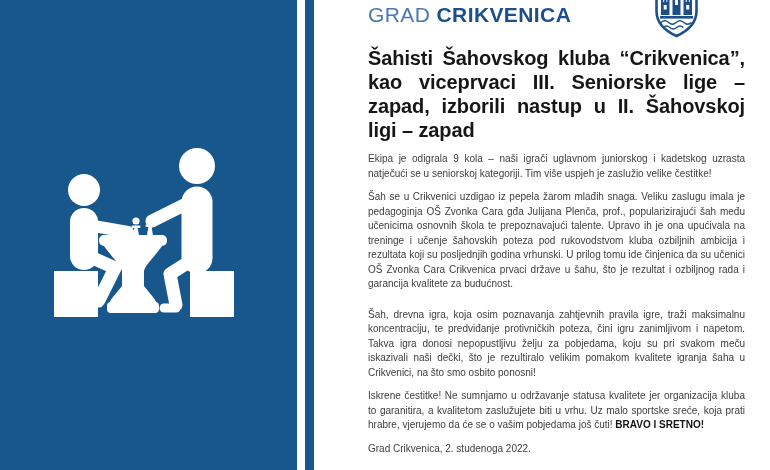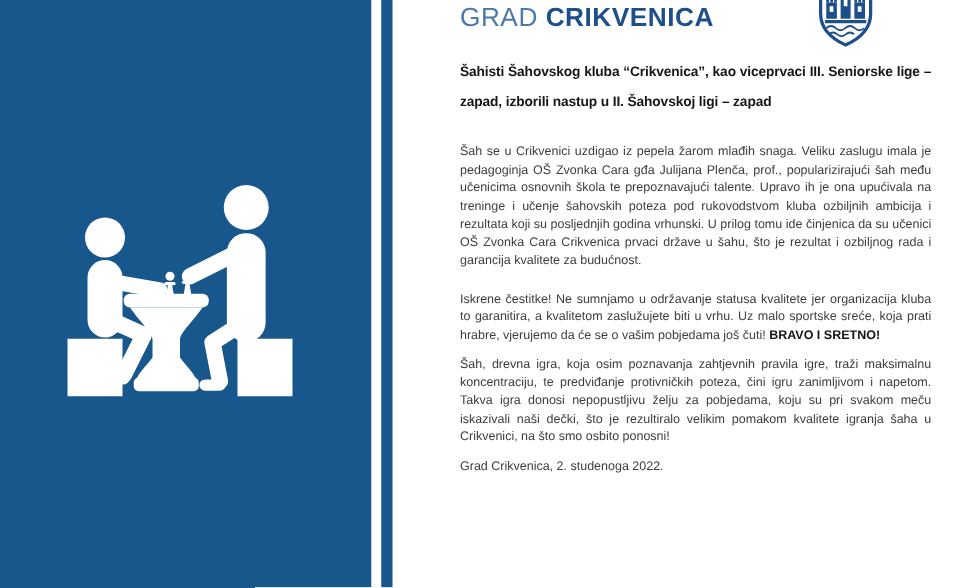--- a/index.html
+++ b/index.html
@@ -19,22 +19,22 @@
   .panel{position:absolute;left:0;top:0;width:297px;height:470px;background:var(--panel-blue);}
   .panel svg{position:absolute;left:0;top:0;}
   .stripe{position:absolute;left:305px;top:0;width:9px;height:470px;background:var(--panel-blue);}
   
   .content{position:absolute;left:368px;top:0;width:377px;}
   .brand{font-size:21px;letter-spacing:.4px;padding-top:2px;line-height:25px;white-space:nowrap;}
   .brand .g{color:var(--brand-blue-light);font-weight:400;}
   .brand .c{color:var(--brand-blue);font-weight:800;}
   .crest{position:absolute;left:653px;top:-14px;}
   .title{
-    font-size:11px;line-height:24px;font-weight:800;color:var(--title-color);
-    text-align:justify;letter-spacing:-.1px;margin:19px 0 21px 0;
+    font-size:20px;line-height:24px;font-weight:800;color:var(--title-color);
+    text-align:justify;letter-spacing:-.1px;margin:19px 0 10px 0;
   }
   .para{
     font-size:10px;line-height:14.5px;color:var(--body-color);
     text-align:justify;margin:0 0 9px 0;
   }
   .para.history{margin-bottom:16px;}
   .para.roster{margin-bottom:12px;}
   .para .bold{font-weight:700;color:#141414;}
   .dateline{font-size:10px;line-height:14px;color:var(--body-color);margin-top:5px;}
 </style>
@@ -113,30 +113,33 @@
   </svg>
 
   <main class="content">
     <div class="brand">
       <span class="g">GRAD</span>
       <span class="c">CRIKVENICA</span>
     </div>
 
     <h1 class="title">Šahisti Šahovskog kluba “Crikvenica”, kao viceprvaci III. Seniorske lige – zapad, izborili nastup u II. Šahovskoj ligi – zapad</h1>
 
+    <p class="para">
+      <span>Ekipa je odigrala 9 kola – naši igrači uglavnom juniorskog i kadetskog uzrasta natječući se u seniorskoj kategoriji. Tim više uspjeh je zaslužio velike čestitke!</span>
+    </p>
 
     <p class="para history">
       <span>Šah se u Crikvenici uzdigao iz pepela žarom mlađih snaga. Veliku zaslugu imala je pedagoginja OŠ Zvonka Cara gđa Julijana Plenča, prof., popularizirajući šah među učenicima osnovnih škola te prepoznavajući talente. Upravo ih je ona upućivala na treninge i učenje šahovskih poteza pod rukovodstvom kluba ozbiljnih ambicija i rezultata koji su posljednjih godina vrhunski. U prilog tomu ide činjenica da su učenici OŠ Zvonka Cara Crikvenica prvaci države u šahu, što je rezultat i ozbiljnog rada i garancija kvalitete za budućnost.</span>
     </p>
 
 
     <p class="para">
-      <span>Iskrene čestitke! Ne sumnjamo u održavanje statusa kvalitete jer organizacija kluba to garanitira, a kvalitetom zaslužujete biti u vrhu. Uz malo sportske sreće, koja prati hrabre, vjerujemo da će se o vašim pobjedama još čuti! </span><span class="bold">BRAVO I SRETNO!</span>
+      <span>Šah, drevna igra, koja osim poznavanja zahtjevnih pravila igre, traži maksimalnu koncentraciju, te predviđanje protivničkih poteza, čini igru zanimljivom i napetom. Takva igra donosi nepopustljivu želju za pobjedama, koju su pri svakom meču iskazivali naši dečki, što je rezultiralo velikim pomakom kvalitete igranja šaha u Crikvenici, na što smo osbito ponosni!</span>
     </p>
 
     <p class="para">
-      <span>Šah, drevna igra, koja osim poznavanja zahtjevnih pravila igre, traži maksimalnu koncentraciju, te predviđanje protivničkih poteza, čini igru zanimljivom i napetom. Takva igra donosi nepopustljivu želju za pobjedama, koju su pri svakom meču iskazivali naši dečki, što je rezultiralo velikim pomakom kvalitete igranja šaha u Crikvenici, na što smo osbito ponosni!</span>
+      <span>Iskrene čestitke! Ne sumnjamo u održavanje statusa kvalitete jer organizacija kluba to garanitira, a kvalitetom zaslužujete biti u vrhu. Uz malo sportske sreće, koja prati hrabre, vjerujemo da će se o vašim pobjedama još čuti! </span><span class="bold">BRAVO I SRETNO!</span>
     </p>
 
     <p class="dateline">Grad Crikvenica, 2. studenoga 2022.</p>
   </main>
 
 </div>
 
 </body></html>

